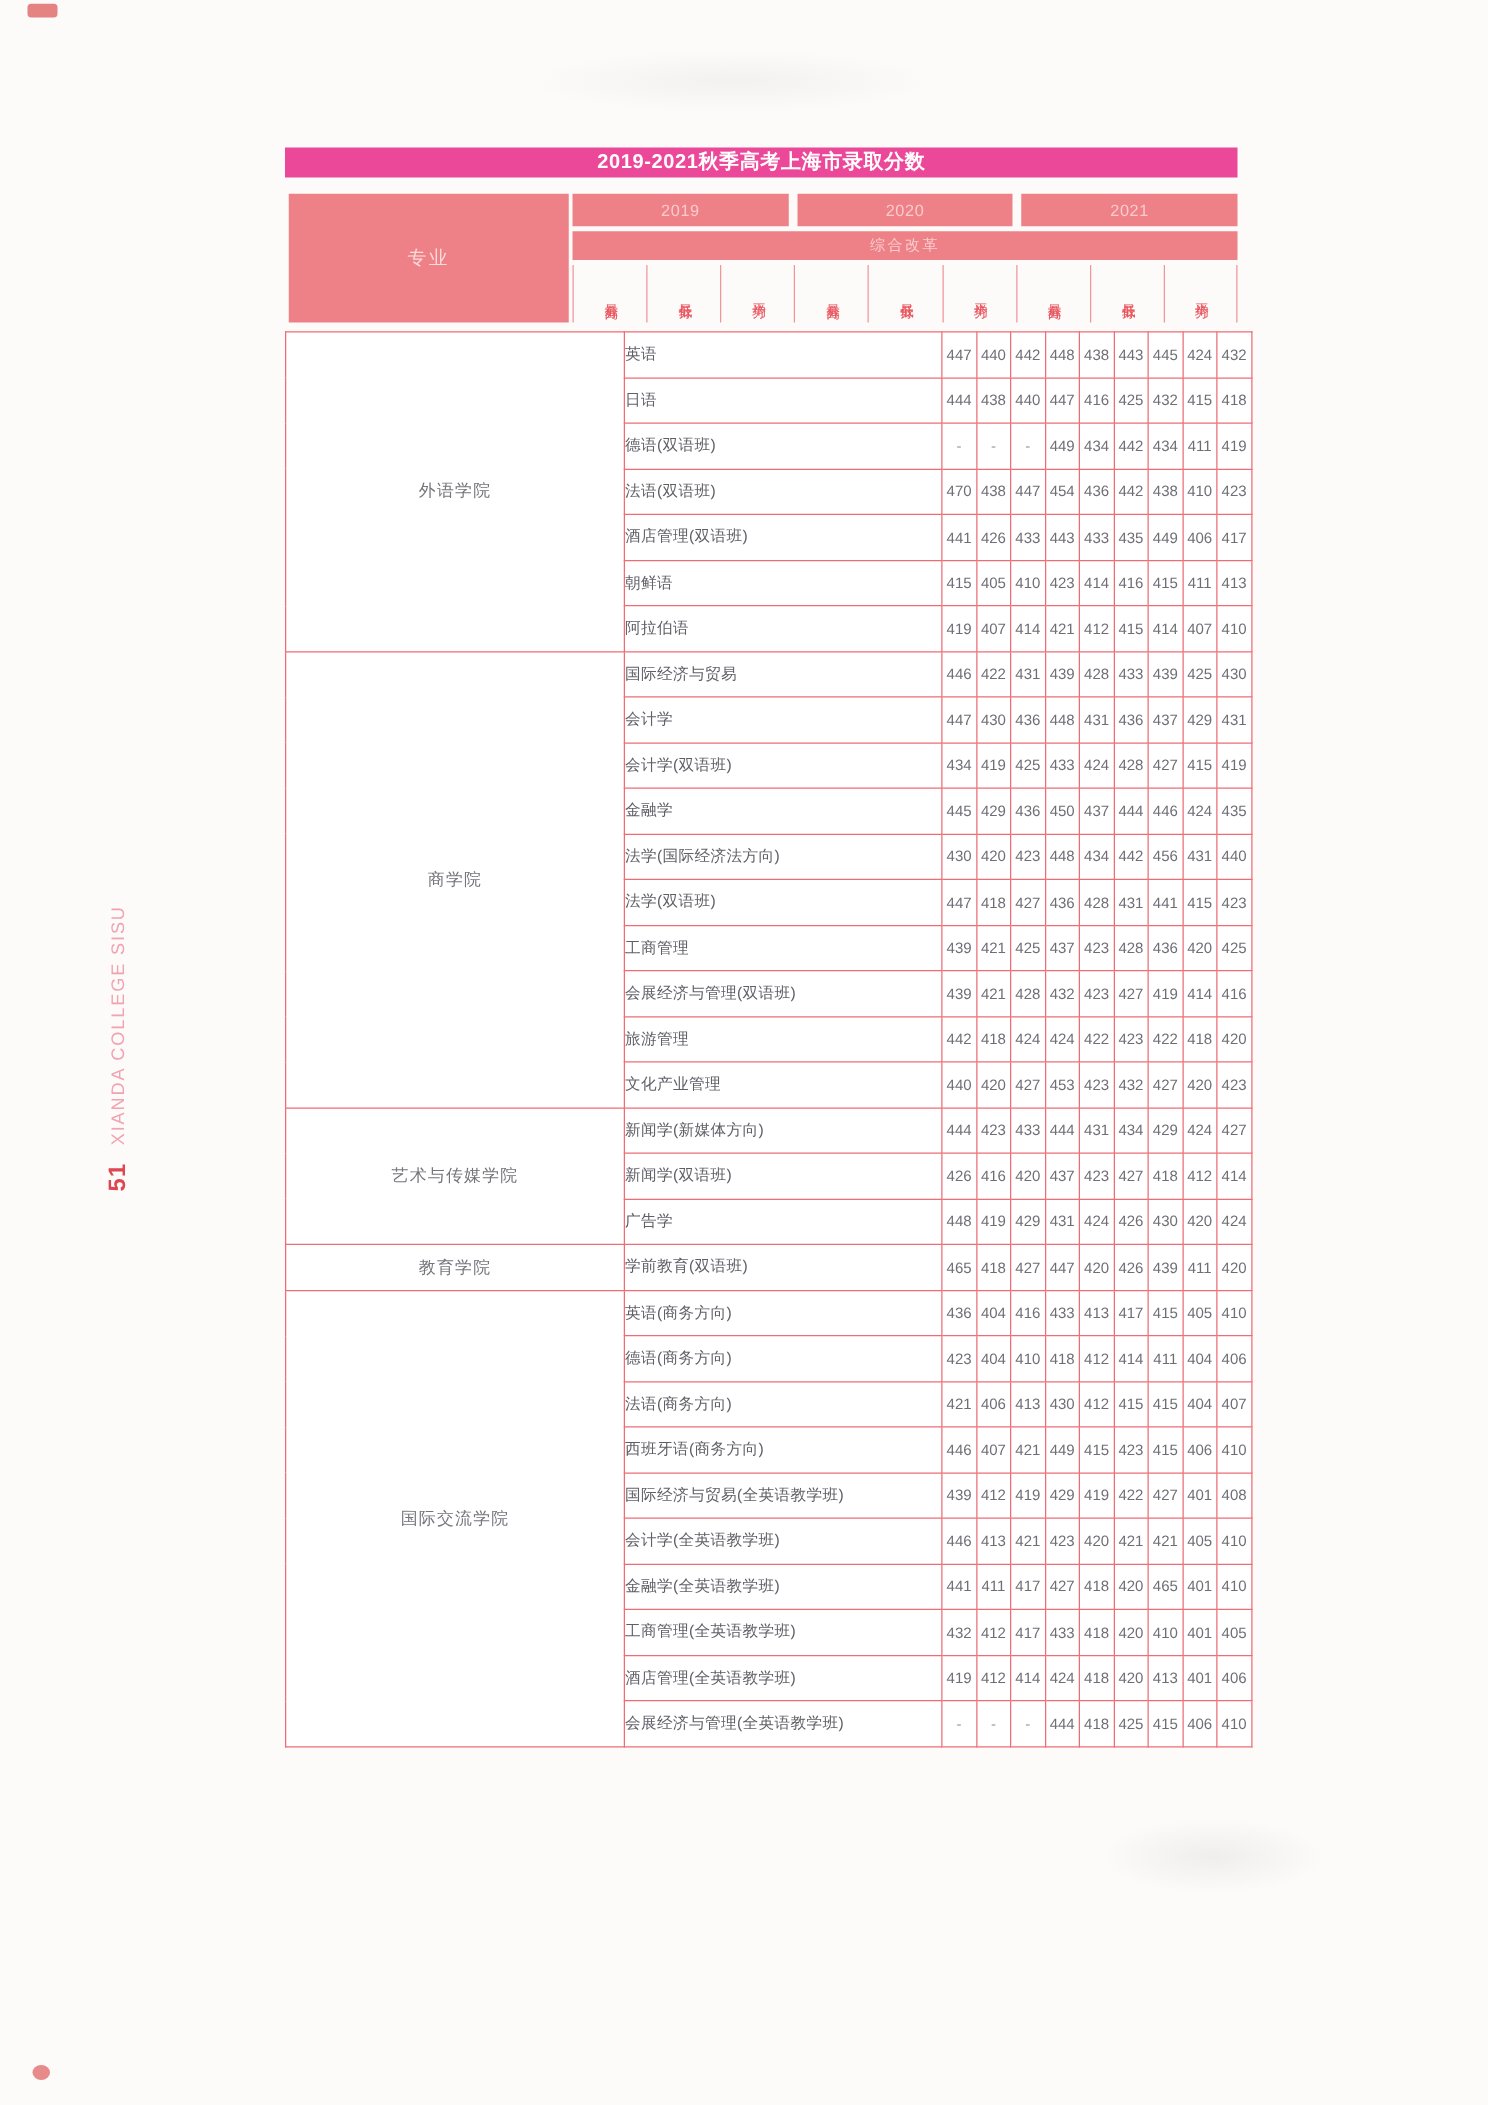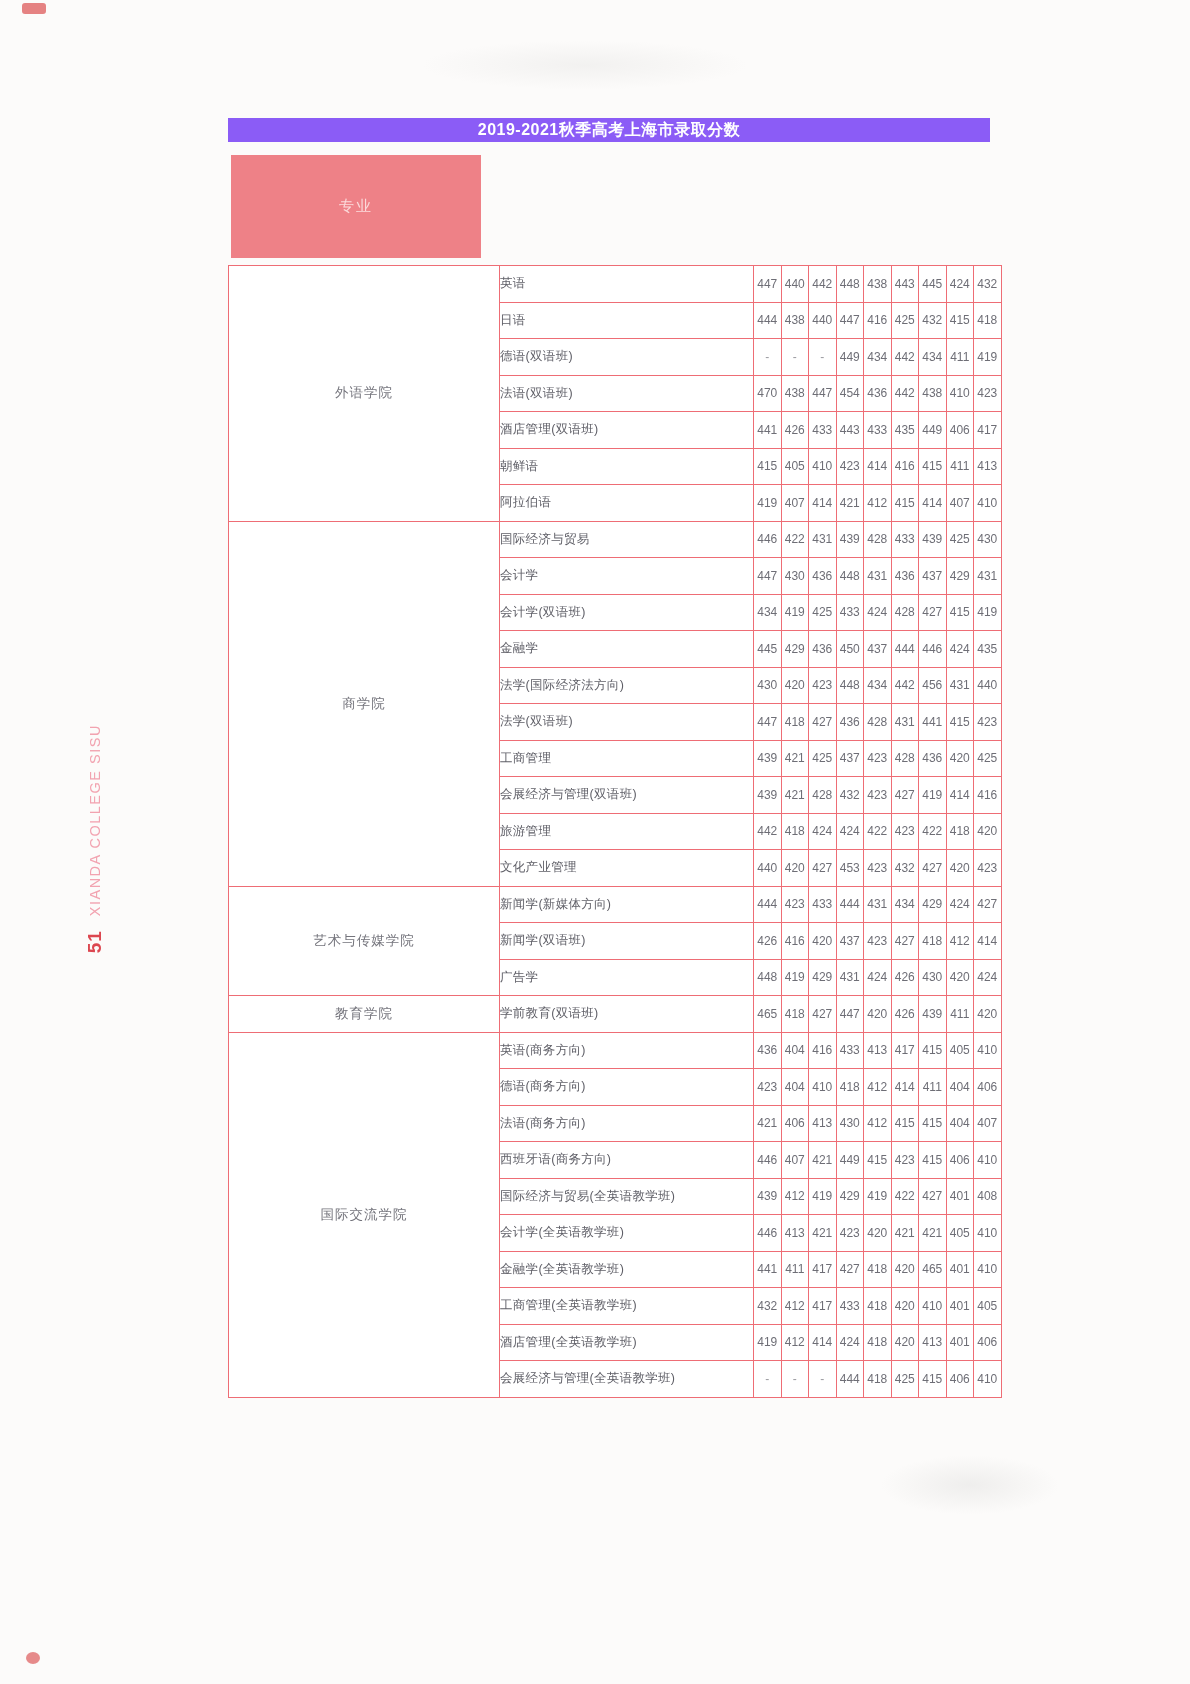--- a/index.html
+++ b/index.html
@@ -19,28 +19,28 @@
   
   .sidebar{position:absolute;left:72px;top:686px;height:306px;width:46px;
     display:flex;align-items:center;justify-content:center;}
   .sidebar-rot{writing-mode:vertical-rl;transform:rotate(180deg);
     display:flex;align-items:center;letter-spacing:1.5px;white-space:nowrap;}
   .page-num{color:#dc4750;font-weight:bold;font-size:19px;letter-spacing:1px;}
   .brand{color:#f2a3b0;font-size:14.5px;margin-top:14px;}
 
   
   .doc{position:absolute;left:228px;top:118px;width:762px;}
-  .title-bar{height:24px;line-height:24px;background:#8b5cf6;color:#ffffff;
+  .title-bar{height:24px;line-height:24px;background:#ec4899;color:#ffffff;
     font-weight:bold;font-size:16px;text-align:center;letter-spacing:.5px;}
 
   .header-block{margin-top:13px;height:103px;display:flex;}
   .hcell{background:#ee8187;color:#fbdada;font-size:15px;letter-spacing:2px;
     display:flex;align-items:center;justify-content:center;}
   .hcell.college{width:270px;}
-  .hcell.major{width:250px;margin-left:3px;}
+  .hcell.major{width:224px;margin-left:3px;}
   .hdr-right{margin-left:3px;flex:1;display:flex;flex-direction:column;}
   .years{display:flex;gap:7px;height:26px;margin-bottom:4px;}
   .year-pill{flex:1;background:#ee8187;color:#f8cbcd;font-size:13px;
     display:flex;align-items:center;justify-content:center;letter-spacing:.5px;}
   .reform{height:23px;margin-bottom:4px;background:#ee8187;color:#f8cbcd;
     font-size:12px;display:flex;align-items:center;justify-content:center;letter-spacing:2px;}
   .score-heads{flex:1;display:grid;grid-template-columns:repeat(9,1fr);}
   .score-head{display:flex;align-items:center;justify-content:center;
     writing-mode:vertical-rl;text-orientation:upright;
     color:#e9545d;font-size:11px;line-height:1.1;letter-spacing:1px;
@@ -71,20 +71,39 @@
     <span class="page-num">51</span>
     <span class="brand">XIANDA COLLEGE SISU</span>
   </div>
 </div>
 
 <div class="doc">
   <div class="title-bar">2019-2021秋季高考上海市录取分数</div>
 
   <div class="header-block">
     <div class="hcell major">专业</div>
+    <div class="hdr-right">
+      <div class="years" id="years-row">
+          <div class="year-pill">2019</div>
+          <div class="year-pill">2020</div>
+          <div class="year-pill">2021</div>
+        </div>
+      <div class="reform">综合改革</div>
+      <div class="score-heads" id="score-heads">
+          <div class="score-head">最高分</div>
+          <div class="score-head">最低分</div>
+          <div class="score-head">平均分</div>
+          <div class="score-head">最高分</div>
+          <div class="score-head">最低分</div>
+          <div class="score-head">平均分</div>
+          <div class="score-head">最高分</div>
+          <div class="score-head">最低分</div>
+          <div class="score-head">平均分</div>
+        </div>
+    </div>
   </div>
 
   <table class="scores">
     <tbody id="scores-body">
         <tr>
           <td class="college-cell" rowspan="7">外语学院</td>
           <td class="major-cell">英语</td>
           <td class="score-cell">447</td>
           <td class="score-cell">440</td>
           <td class="score-cell">442</td>

